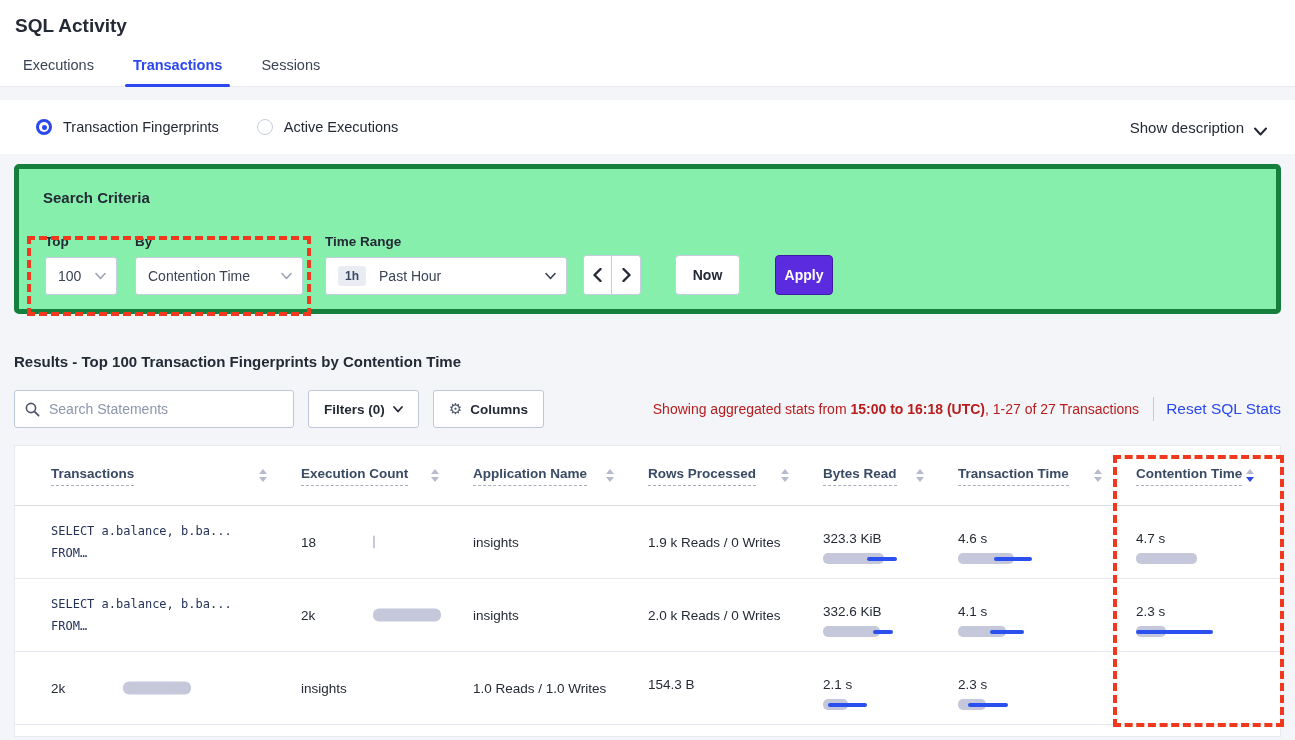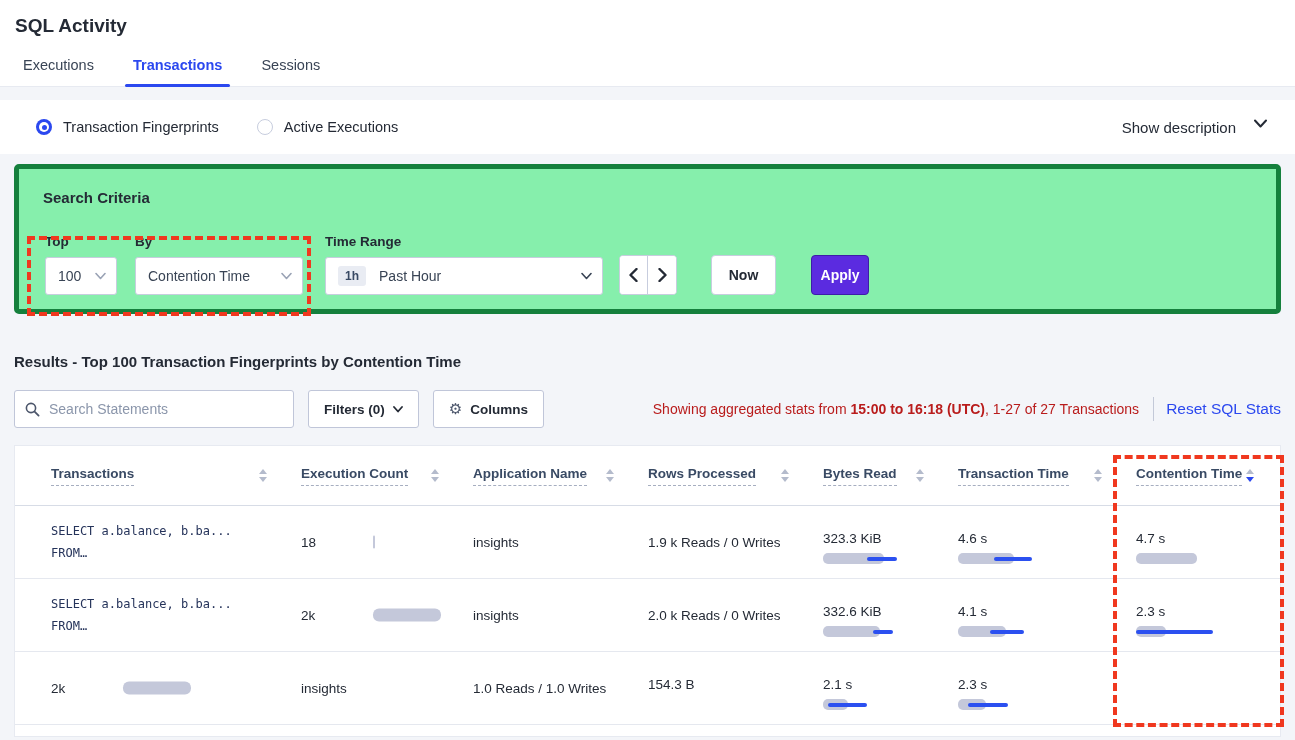--- a/index.html
+++ b/index.html
@@ -16,34 +16,34 @@
   .tab.active::after { content:""; position:absolute; left:0; right:0; bottom:-1px; height:3px; background:#2b48ef; border-radius:2px; }
 
   
   .radio-bar { margin-top:13px; background:#fff; height:54px; display:flex; align-items:center; padding:0 28px 0 36px; }
   .radio-opt { display:flex; align-items:center; margin-right:38px; cursor:pointer; }
   .radio-circle { width:16px; height:16px; border-radius:50%; border:1px solid #c7cdde; background:#fff; margin-right:11px; position:relative; flex:none; }
   .radio-circle.on { border:none; background:#2b48ef; }
   .radio-circle.on::before { content:""; position:absolute; left:3px; top:3px; width:10px; height:10px; border-radius:50%; background:#fff; }
   .radio-circle.on::after { content:""; position:absolute; left:5.5px; top:5.5px; width:5px; height:5px; border-radius:50%; background:#2b48ef; }
   .radio-label { font-size:14.5px; color:#242a35; }
-  .show-desc { margin-left:auto; display:flex; align-items:flex-start; gap:18px; font-size:15px; color:#242a35; cursor:pointer; }
+  .show-desc { margin-left:auto; display:flex; align-items:flex-end; gap:10px; font-size:15px; color:#242a35; cursor:pointer; }
 
   
   .content { padding:0 14px; }
   .criteria-card { margin-top:10px; background:#86efac; border:5px solid #15803d; border-radius:5px; height:150px; padding:20px 24px; position:relative; }
   .criteria-heading { font-size:15px; font-weight:bold; color:#242a35; }
   .criteria-row { display:flex; align-items:flex-end; margin-top:28px; }
   .field { display:flex; flex-direction:column; }
   .field-label { font-size:13.5px; font-weight:bold; color:#242a35; margin-bottom:8px; }
   .select-box { height:38px; border:1px solid #c7cdde; border-radius:3px; background:#fff; display:flex; align-items:center; padding:0 10px 0 12px; font-size:14px; color:#394455; cursor:pointer; }
   .select-box .spacer { flex:1; }
   .f-top { margin-left:2px; } .f-top .select-box { width:72px; }
   .f-by { margin-left:18px; } .f-by .select-box { width:168px; }
-  .f-time { margin-left:22px; } .f-time .select-box { width:278px; }
+  .f-time { margin-left:22px; } .f-time .select-box { width:242px; }
   .time-badge { background:#e9ecf3; border-radius:3px; font-size:12px; font-weight:bold; color:#394a64; padding:3px 7px; margin-right:13px; }
   .arrow-group { display:flex; margin-left:16px; border:1px solid #c7cdde; border-radius:4px; overflow:hidden; height:40px; background:#fff; }
   .arrow-btn { width:28px; display:flex; align-items:center; justify-content:center; cursor:pointer; background:#fff; border:none; }
   .arrow-btn:first-child { border-right:1px solid #c7cdde; }
   .btn { height:40px; border:1px solid #c7cdde; border-radius:4px; background:#fff; font-size:14px; font-weight:bold; color:#242a35; cursor:pointer; font-family:"Liberation Sans", sans-serif; }
   .now-btn { margin-left:34px; width:65px; }
   .apply-btn { margin-left:35px; width:58px; background:#5b2be0; border:1px solid #3e1ca8; color:#fff; }
 
   
   .results-heading { margin-top:39px; font-size:15px; font-weight:bold; color:#242a35; }

